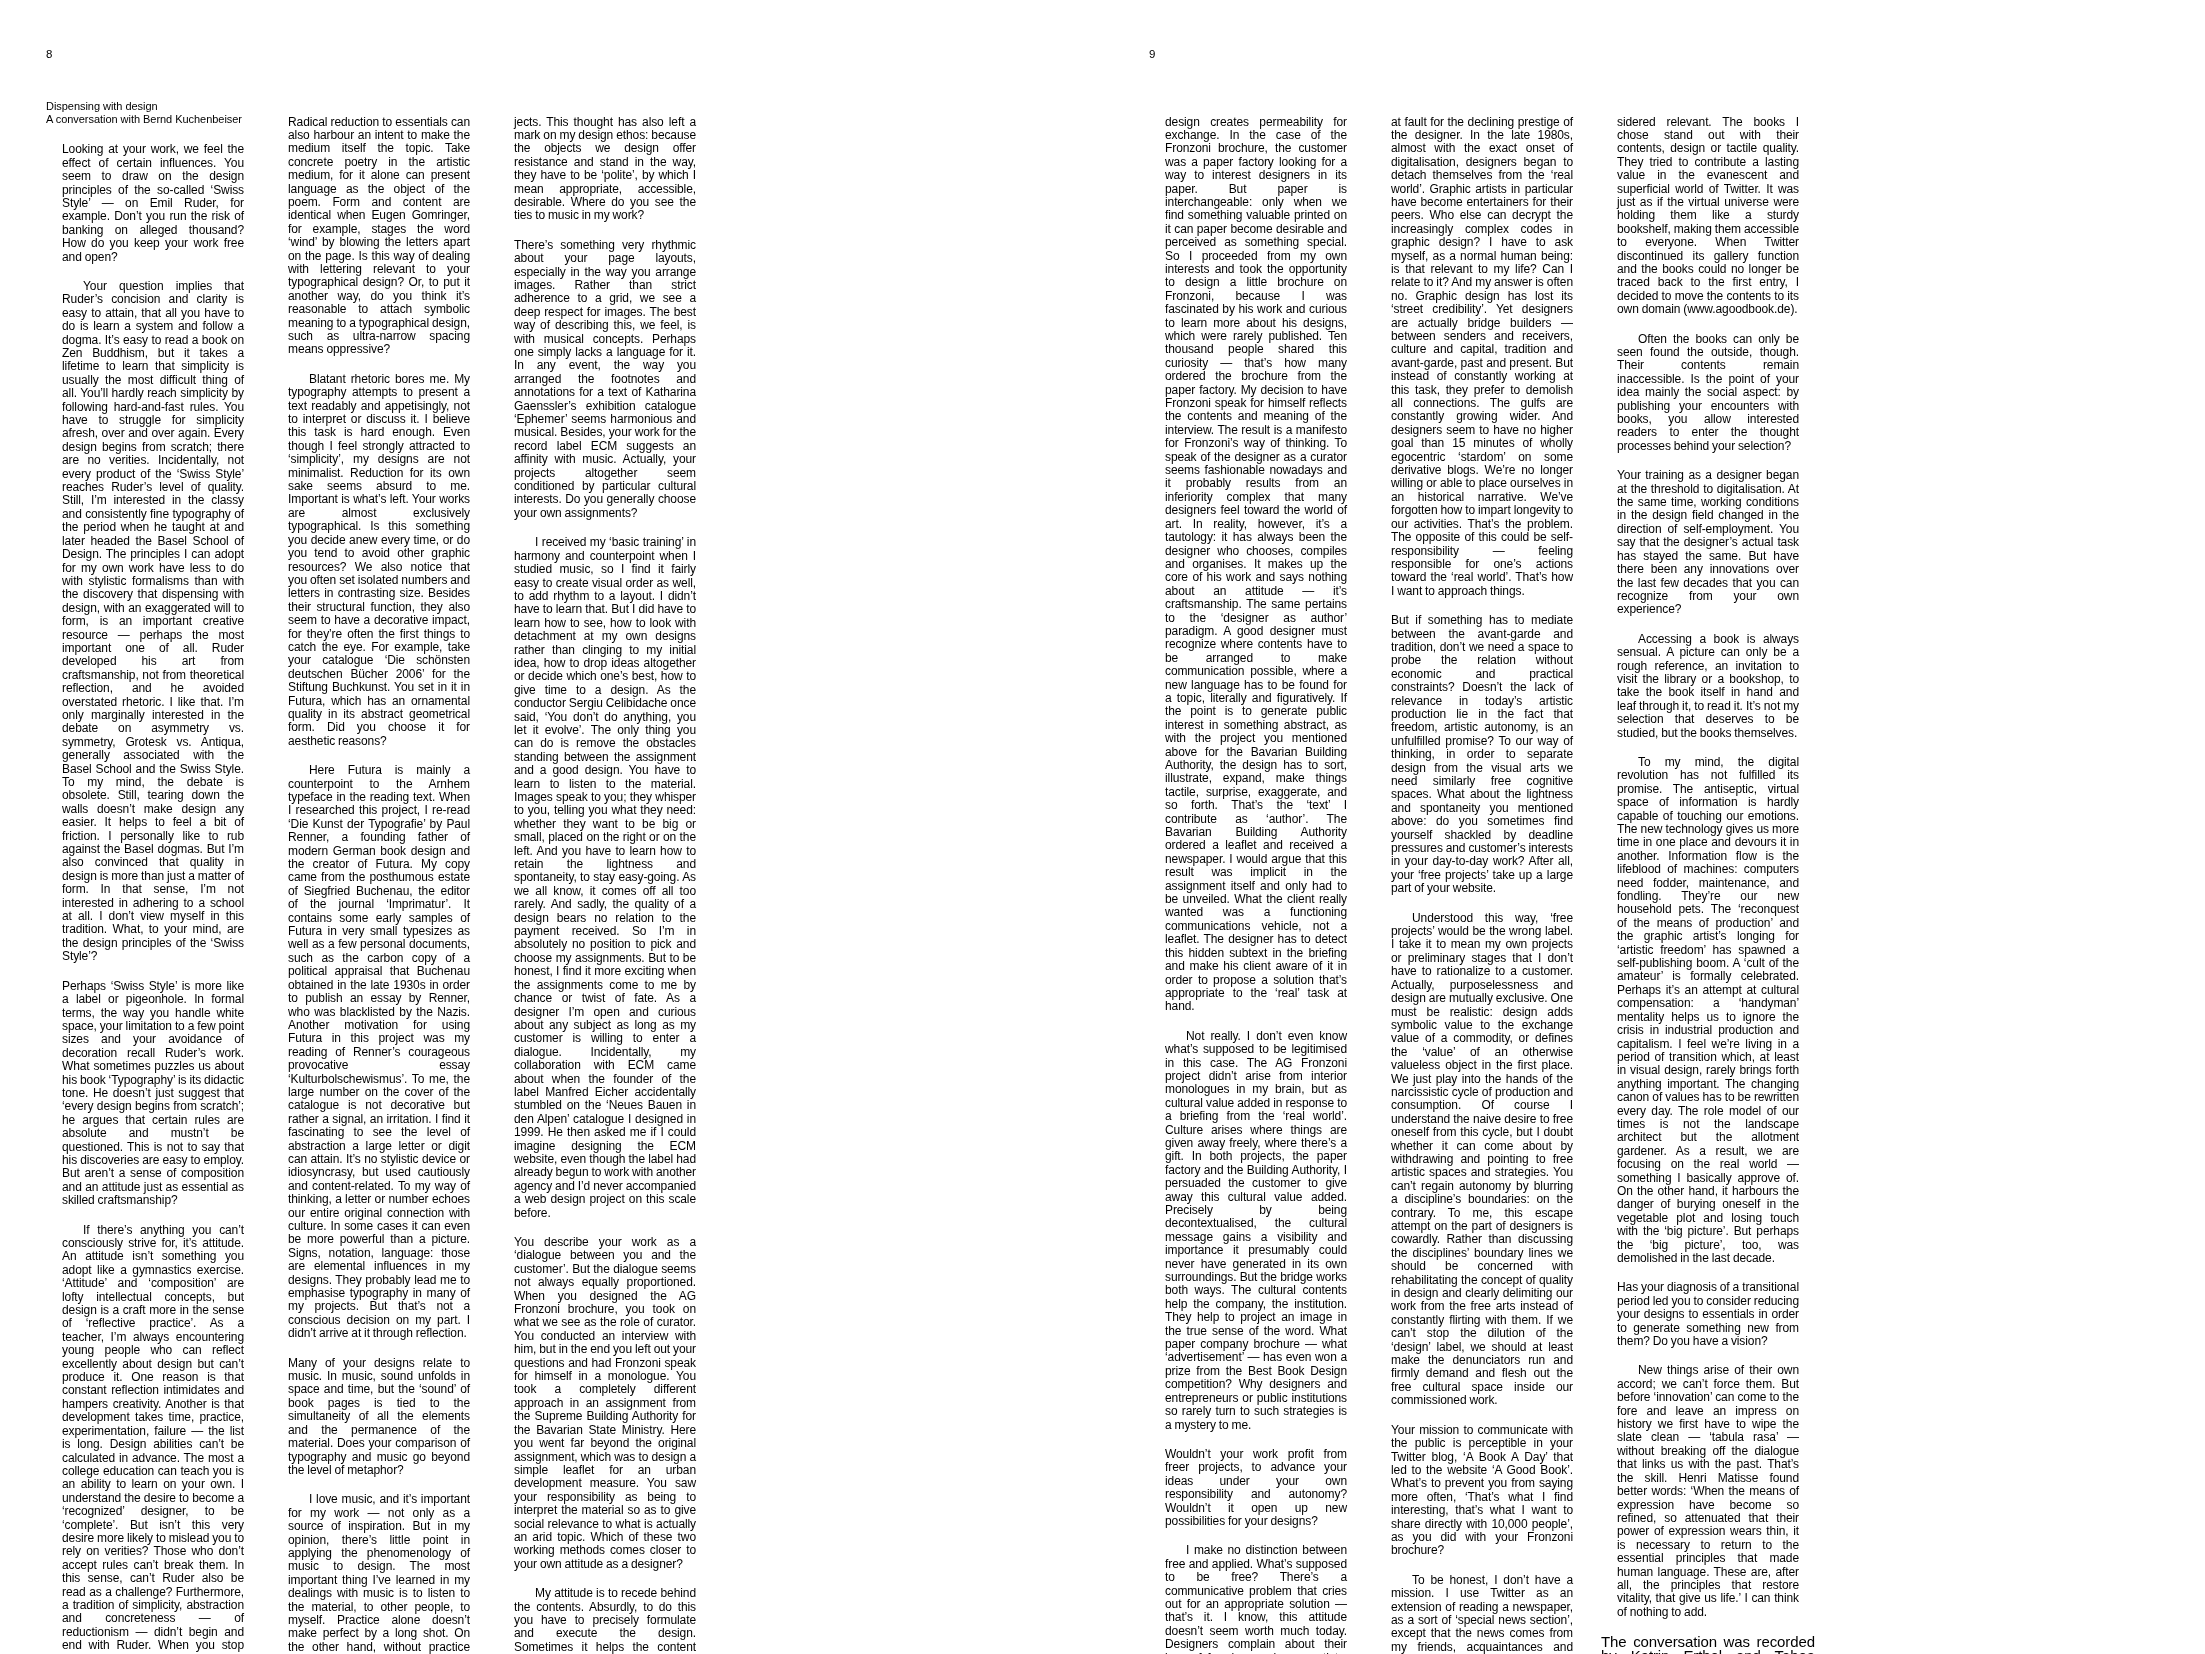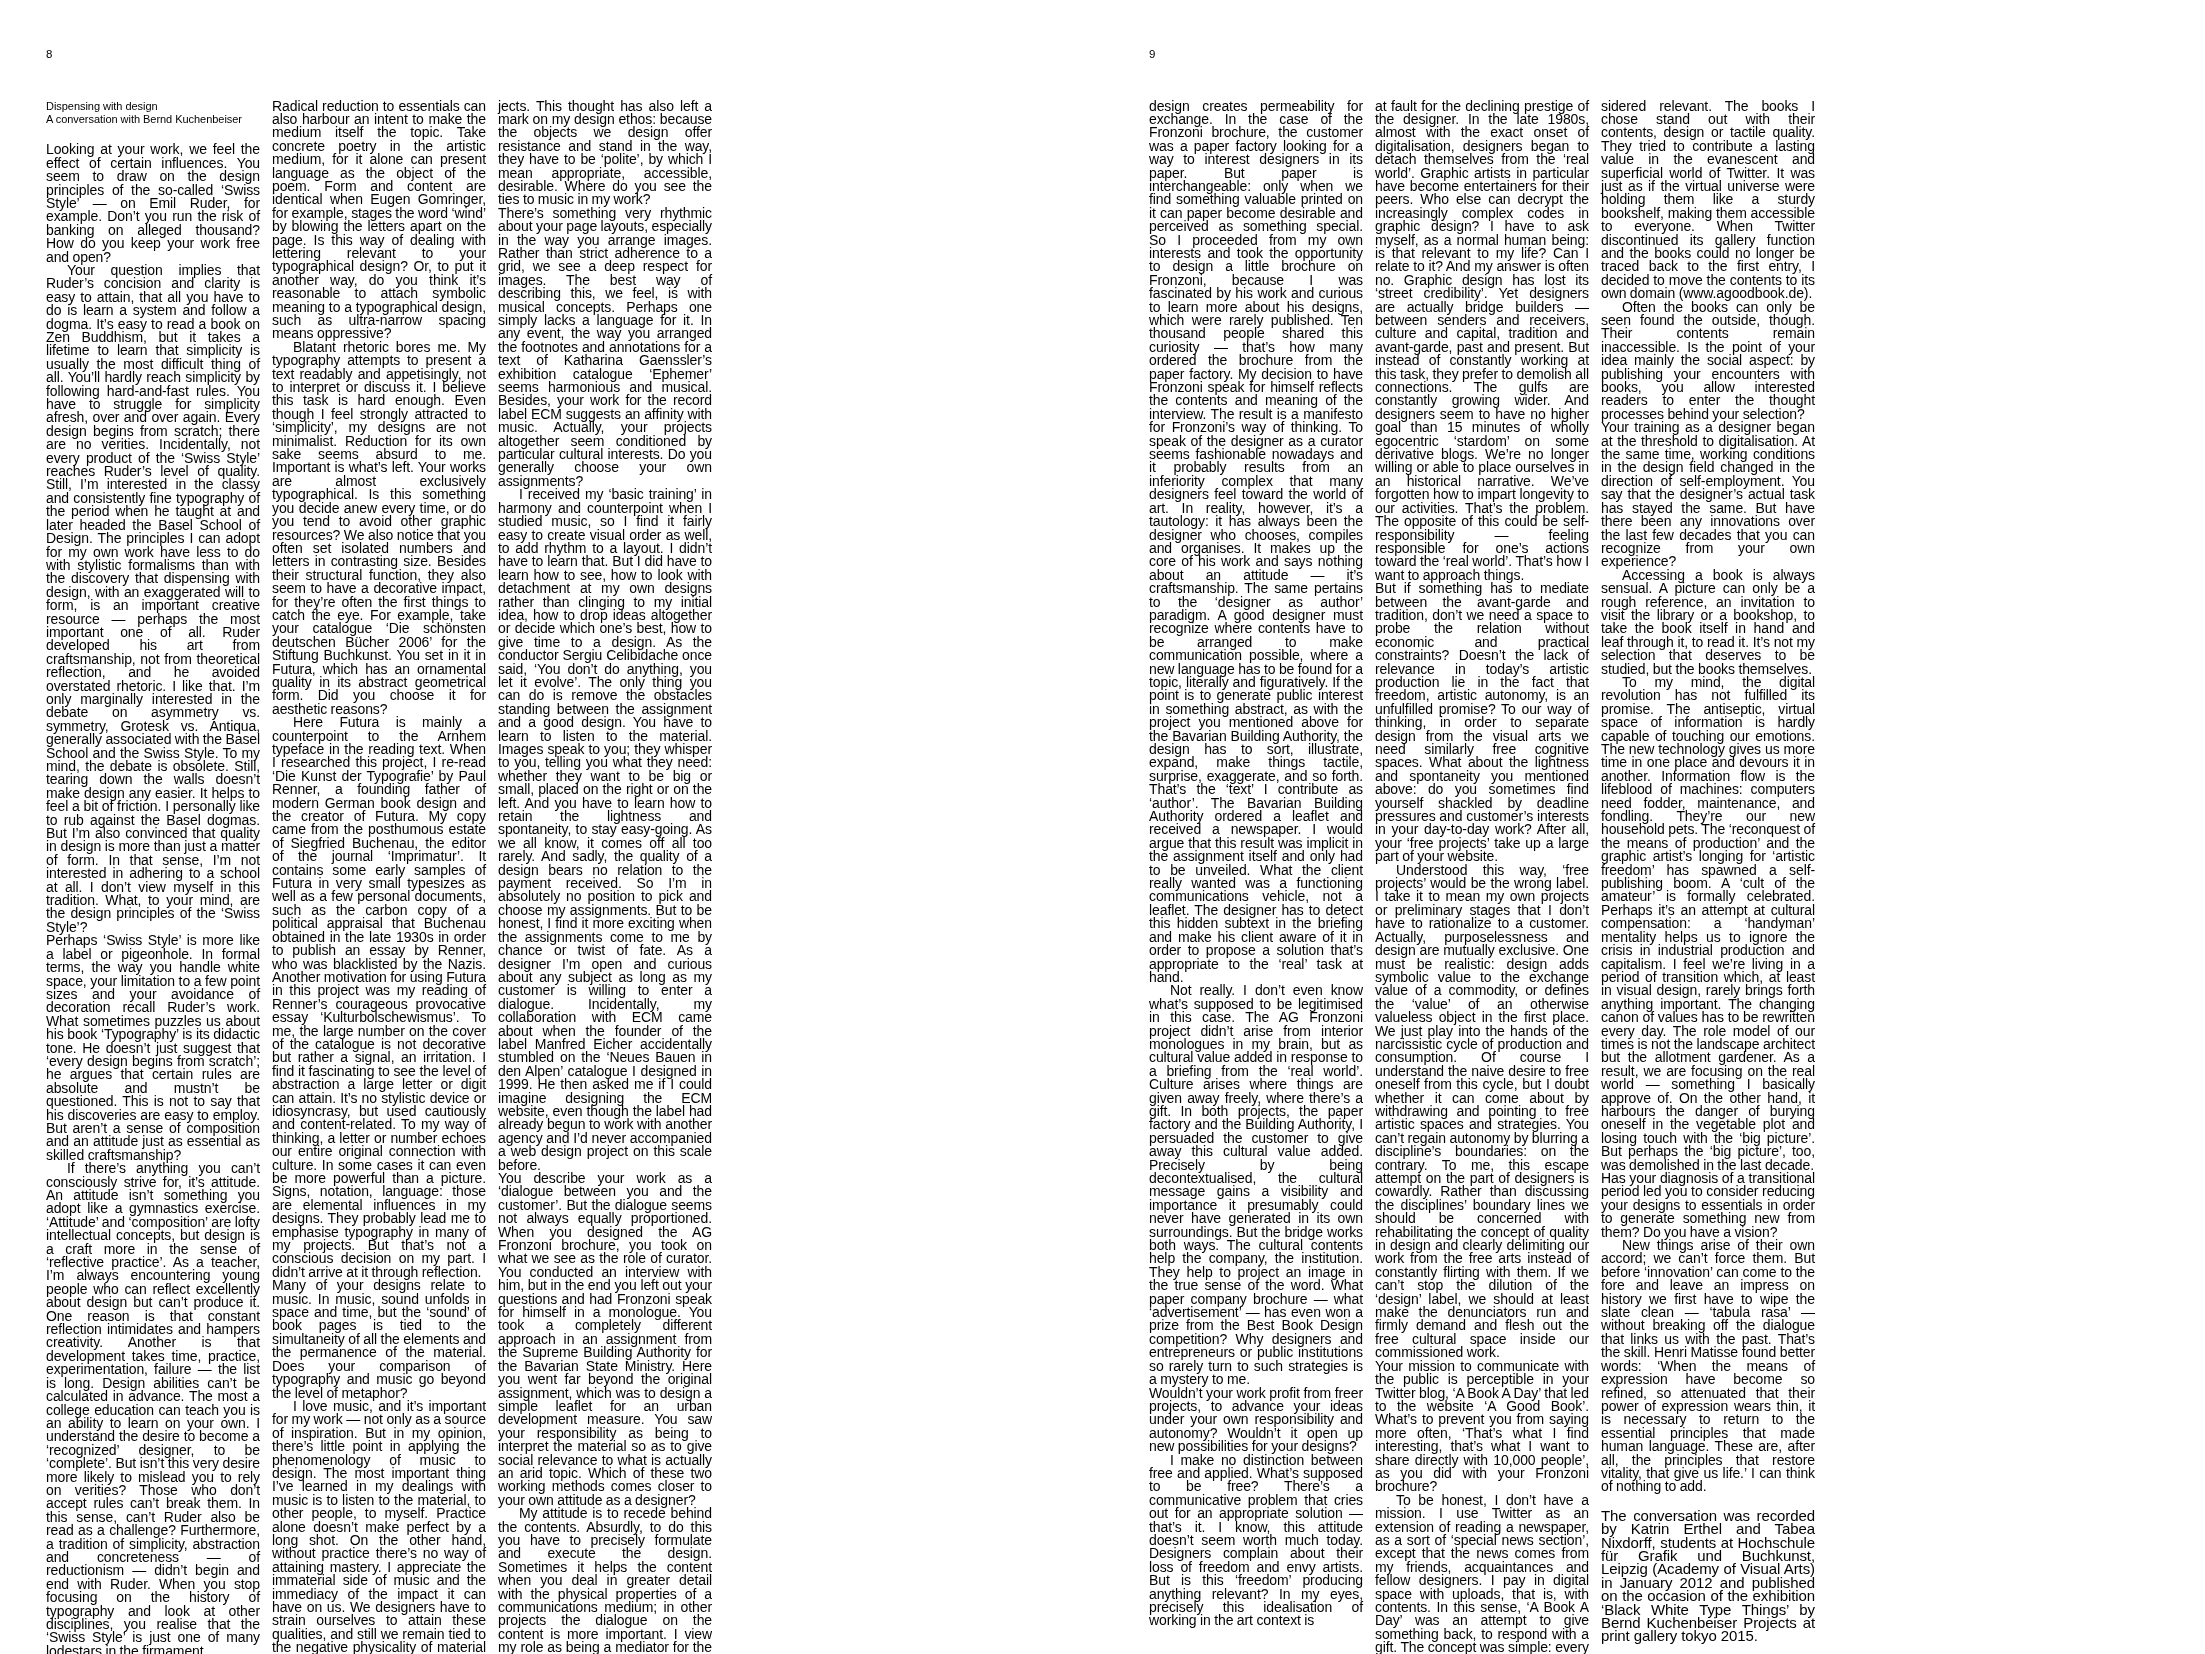--- a/index.html
+++ b/index.html
@@ -55,22 +55,22 @@
   .title-block {
     margin-bottom: 17px;
   }
   .title-block p {
     margin: 0;
     font-size: 11px;
     line-height: 13.4px;
     letter-spacing: -0.04px;
   }
   p.para {
-    margin: 0;
-    font-size: 14px;
+    margin: 16px;
+    font-size: 12px;
     line-height: 13.4px;
     text-align: justify;
     letter-spacing: -0.1px;
     hyphens: auto;
     -webkit-hyphens: auto;
     word-spacing: -0.3px;
   }
   p.indent {
     text-indent: 21px;
   }

